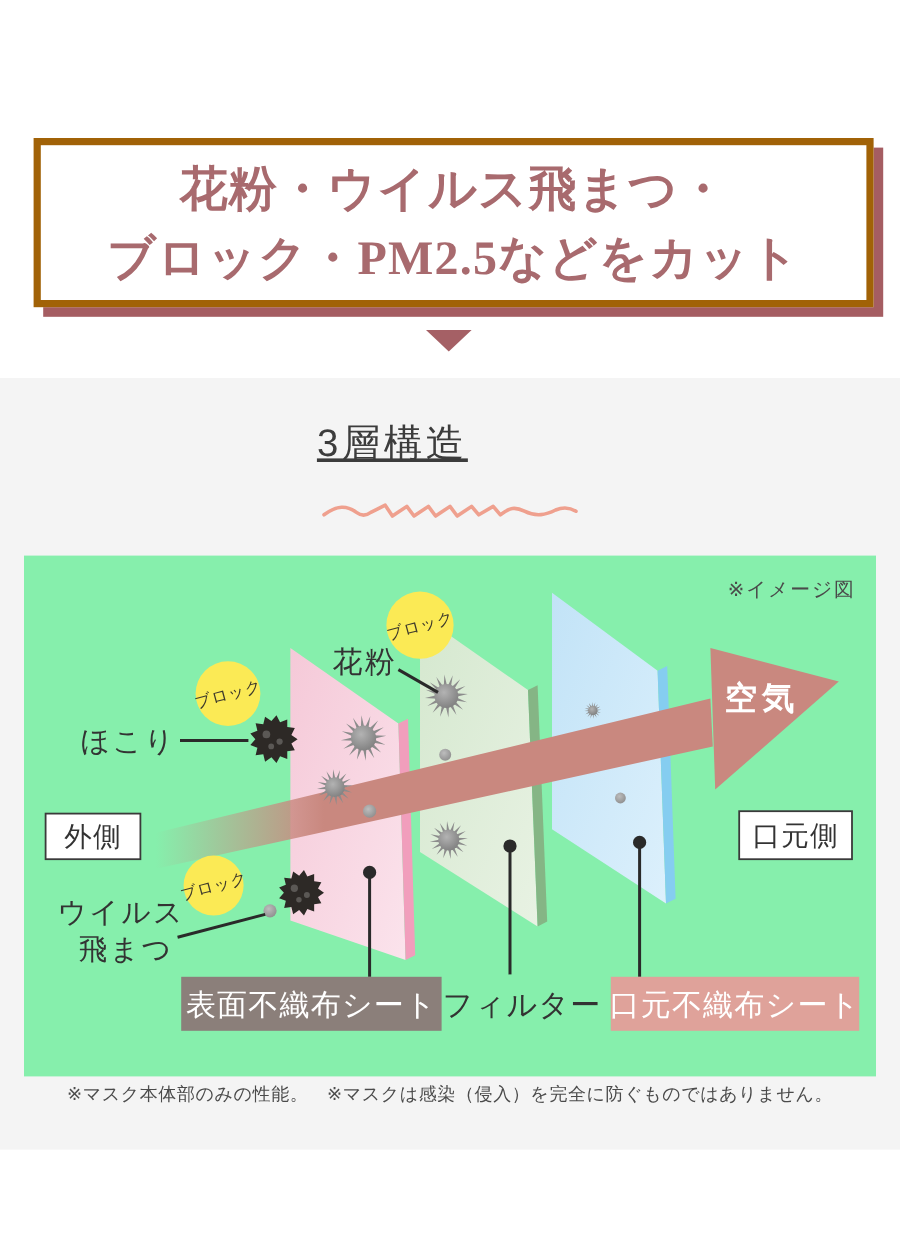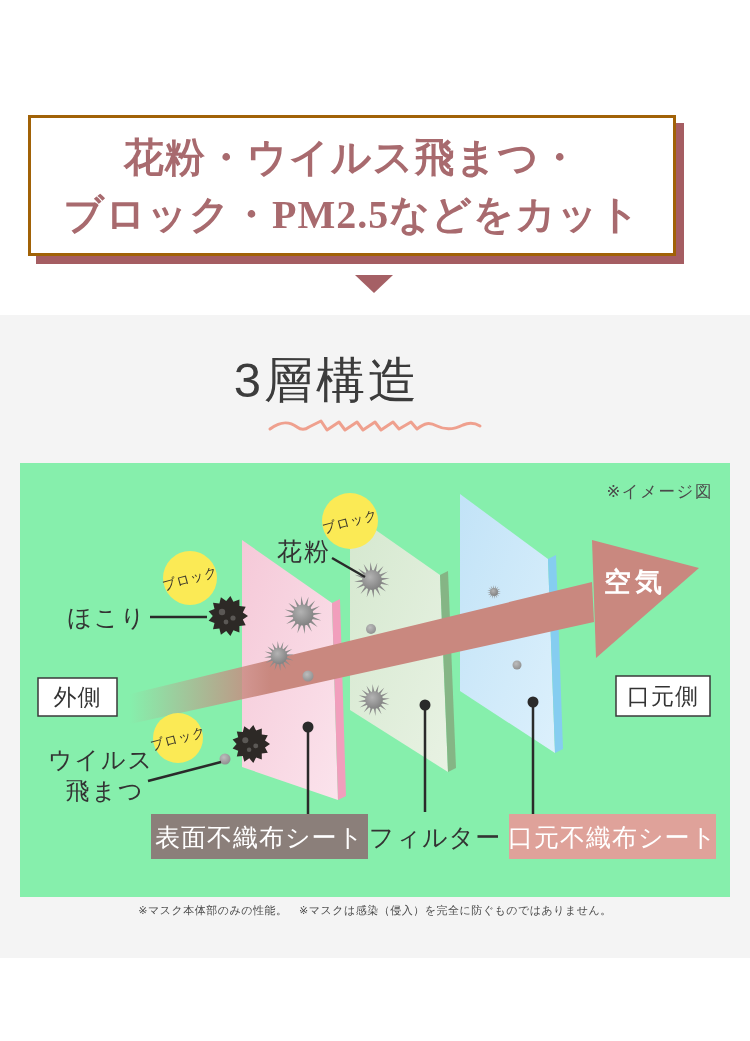--- a/index.html
+++ b/index.html
@@ -1,35 +1,35 @@
 <!DOCTYPE html>
 <html><head>
 <meta charset="utf-8">
 <style>
   html,body{margin:0;padding:0;background:#fff;}
   .page{position:relative;width:750px;height:1041px;background:#ffffff;overflow:hidden;
         font-family:"Liberation Sans","DejaVu Sans",sans-serif;}
   
-  .header-box{position:absolute;left:28px;top:115px;width:648px;height:141px;
-      background:#ffffff;border:3px solid #a16207;box-shadow:8px 8px 0 #a55d62;
+  .header-box{position:absolute;left:28px;top:115px;width:700px;height:141px;
+      background:#ffffff;border:6px solid #a16207;box-shadow:8px 8px 0 #a55d62;
       box-sizing:border-box;display:flex;flex-direction:column;justify-content:center;
       align-items:center;}
   .header-line{font-family:"Liberation Serif","DejaVu Serif",serif;font-weight:700;
       font-size:40px;line-height:57px;color:#a86a6e;letter-spacing:1px;white-space:nowrap;}
   .down-triangle{position:absolute;left:355px;top:275px;width:0;height:0;
       border-left:19px solid transparent;border-right:19px solid transparent;
       border-top:18px solid #a56065;}
   
   .gray-section{position:absolute;left:0;top:315px;width:750px;height:643px;background:#f4f4f4;}
   .section-title{position:absolute;left:0;top:348px;width:654px;text-align:center;
-      font-size:49px;color:#3c3c3c;letter-spacing:3px;font-weight:400;}
+      font-size:32px;color:#3c3c3c;letter-spacing:3px;font-weight:400;text-decoration:underline;}
   .wave-svg{position:absolute;left:267px;top:416px;}
   .diagram-box{position:absolute;left:20px;top:463px;width:710px;height:434px;background:#86efac;}
   .footnote{position:absolute;left:0;top:903px;width:750px;text-align:center;
-      font-size:11px;color:#4b4b4b;letter-spacing:0.5px;}
+      font-size:15px;color:#4b4b4b;letter-spacing:0.5px;}
   svg text{font-family:"Liberation Sans","DejaVu Sans",sans-serif;}
 </style>
 </head>
 <body>
 
 <div class="page">
 
   <div class="header-box">
     <div class="header-line">花粉・ウイルス飛まつ・</div>
     <div class="header-line">ブロック・PM2.5などをカット</div>

